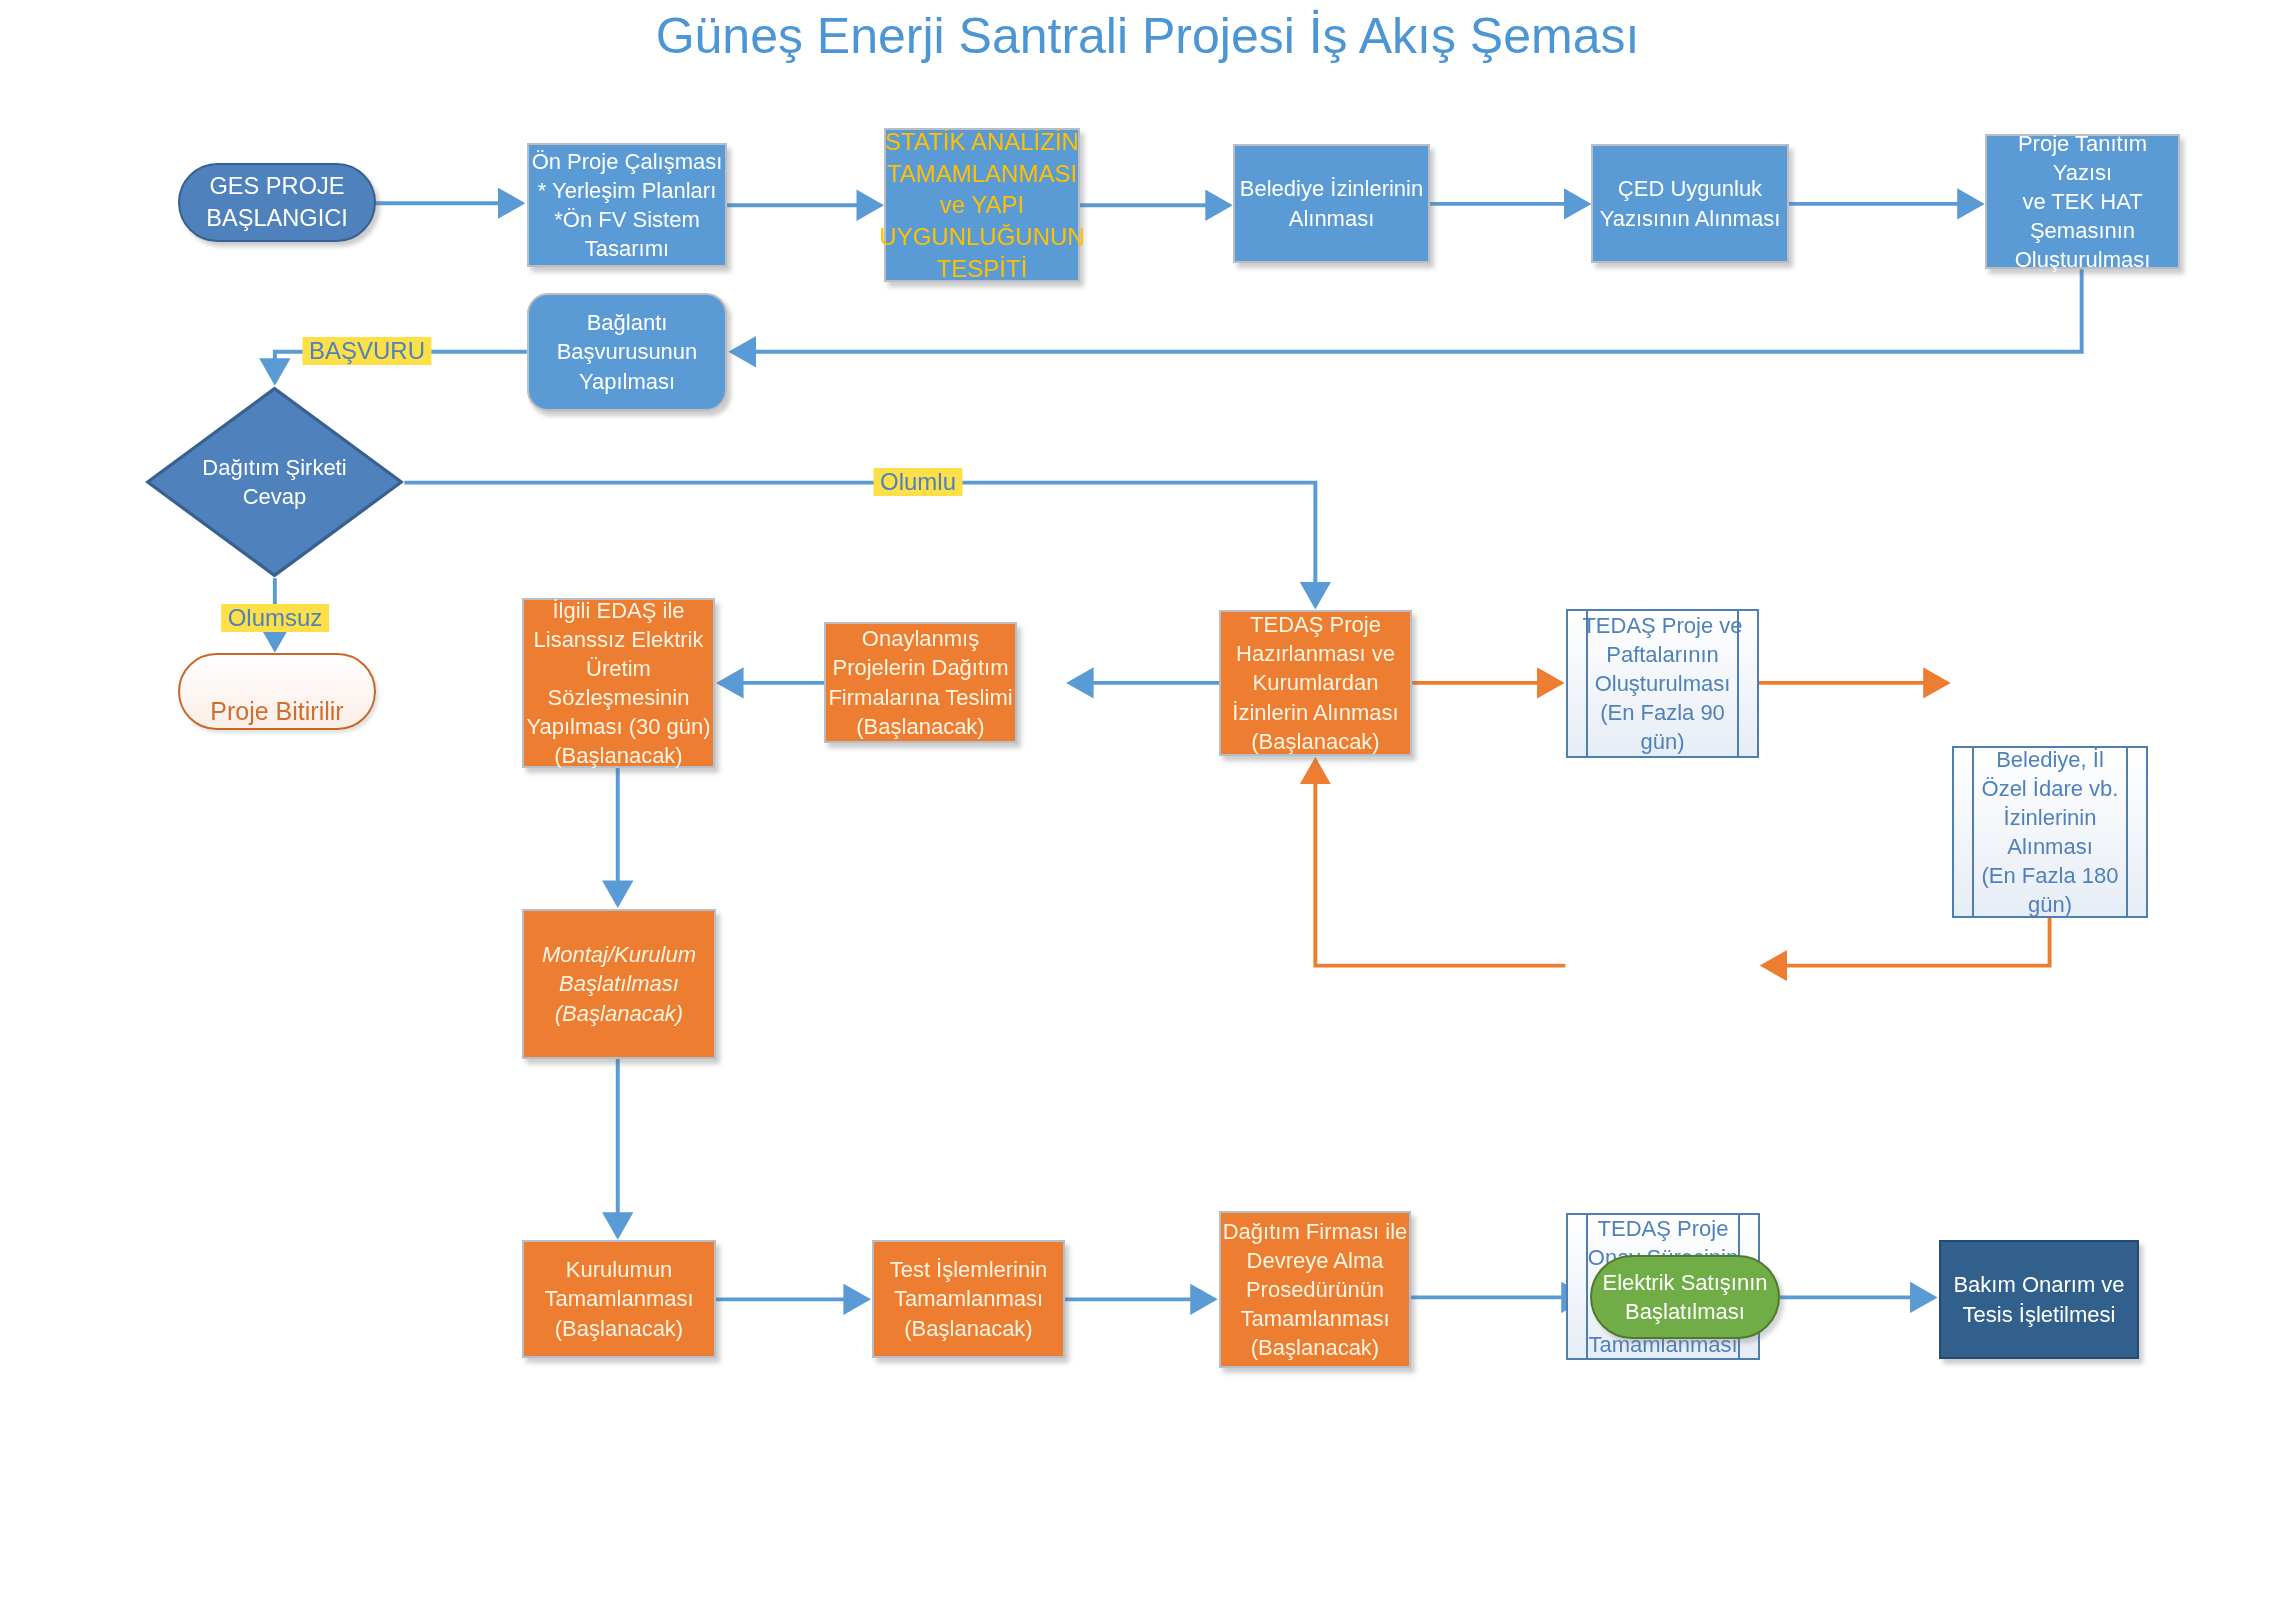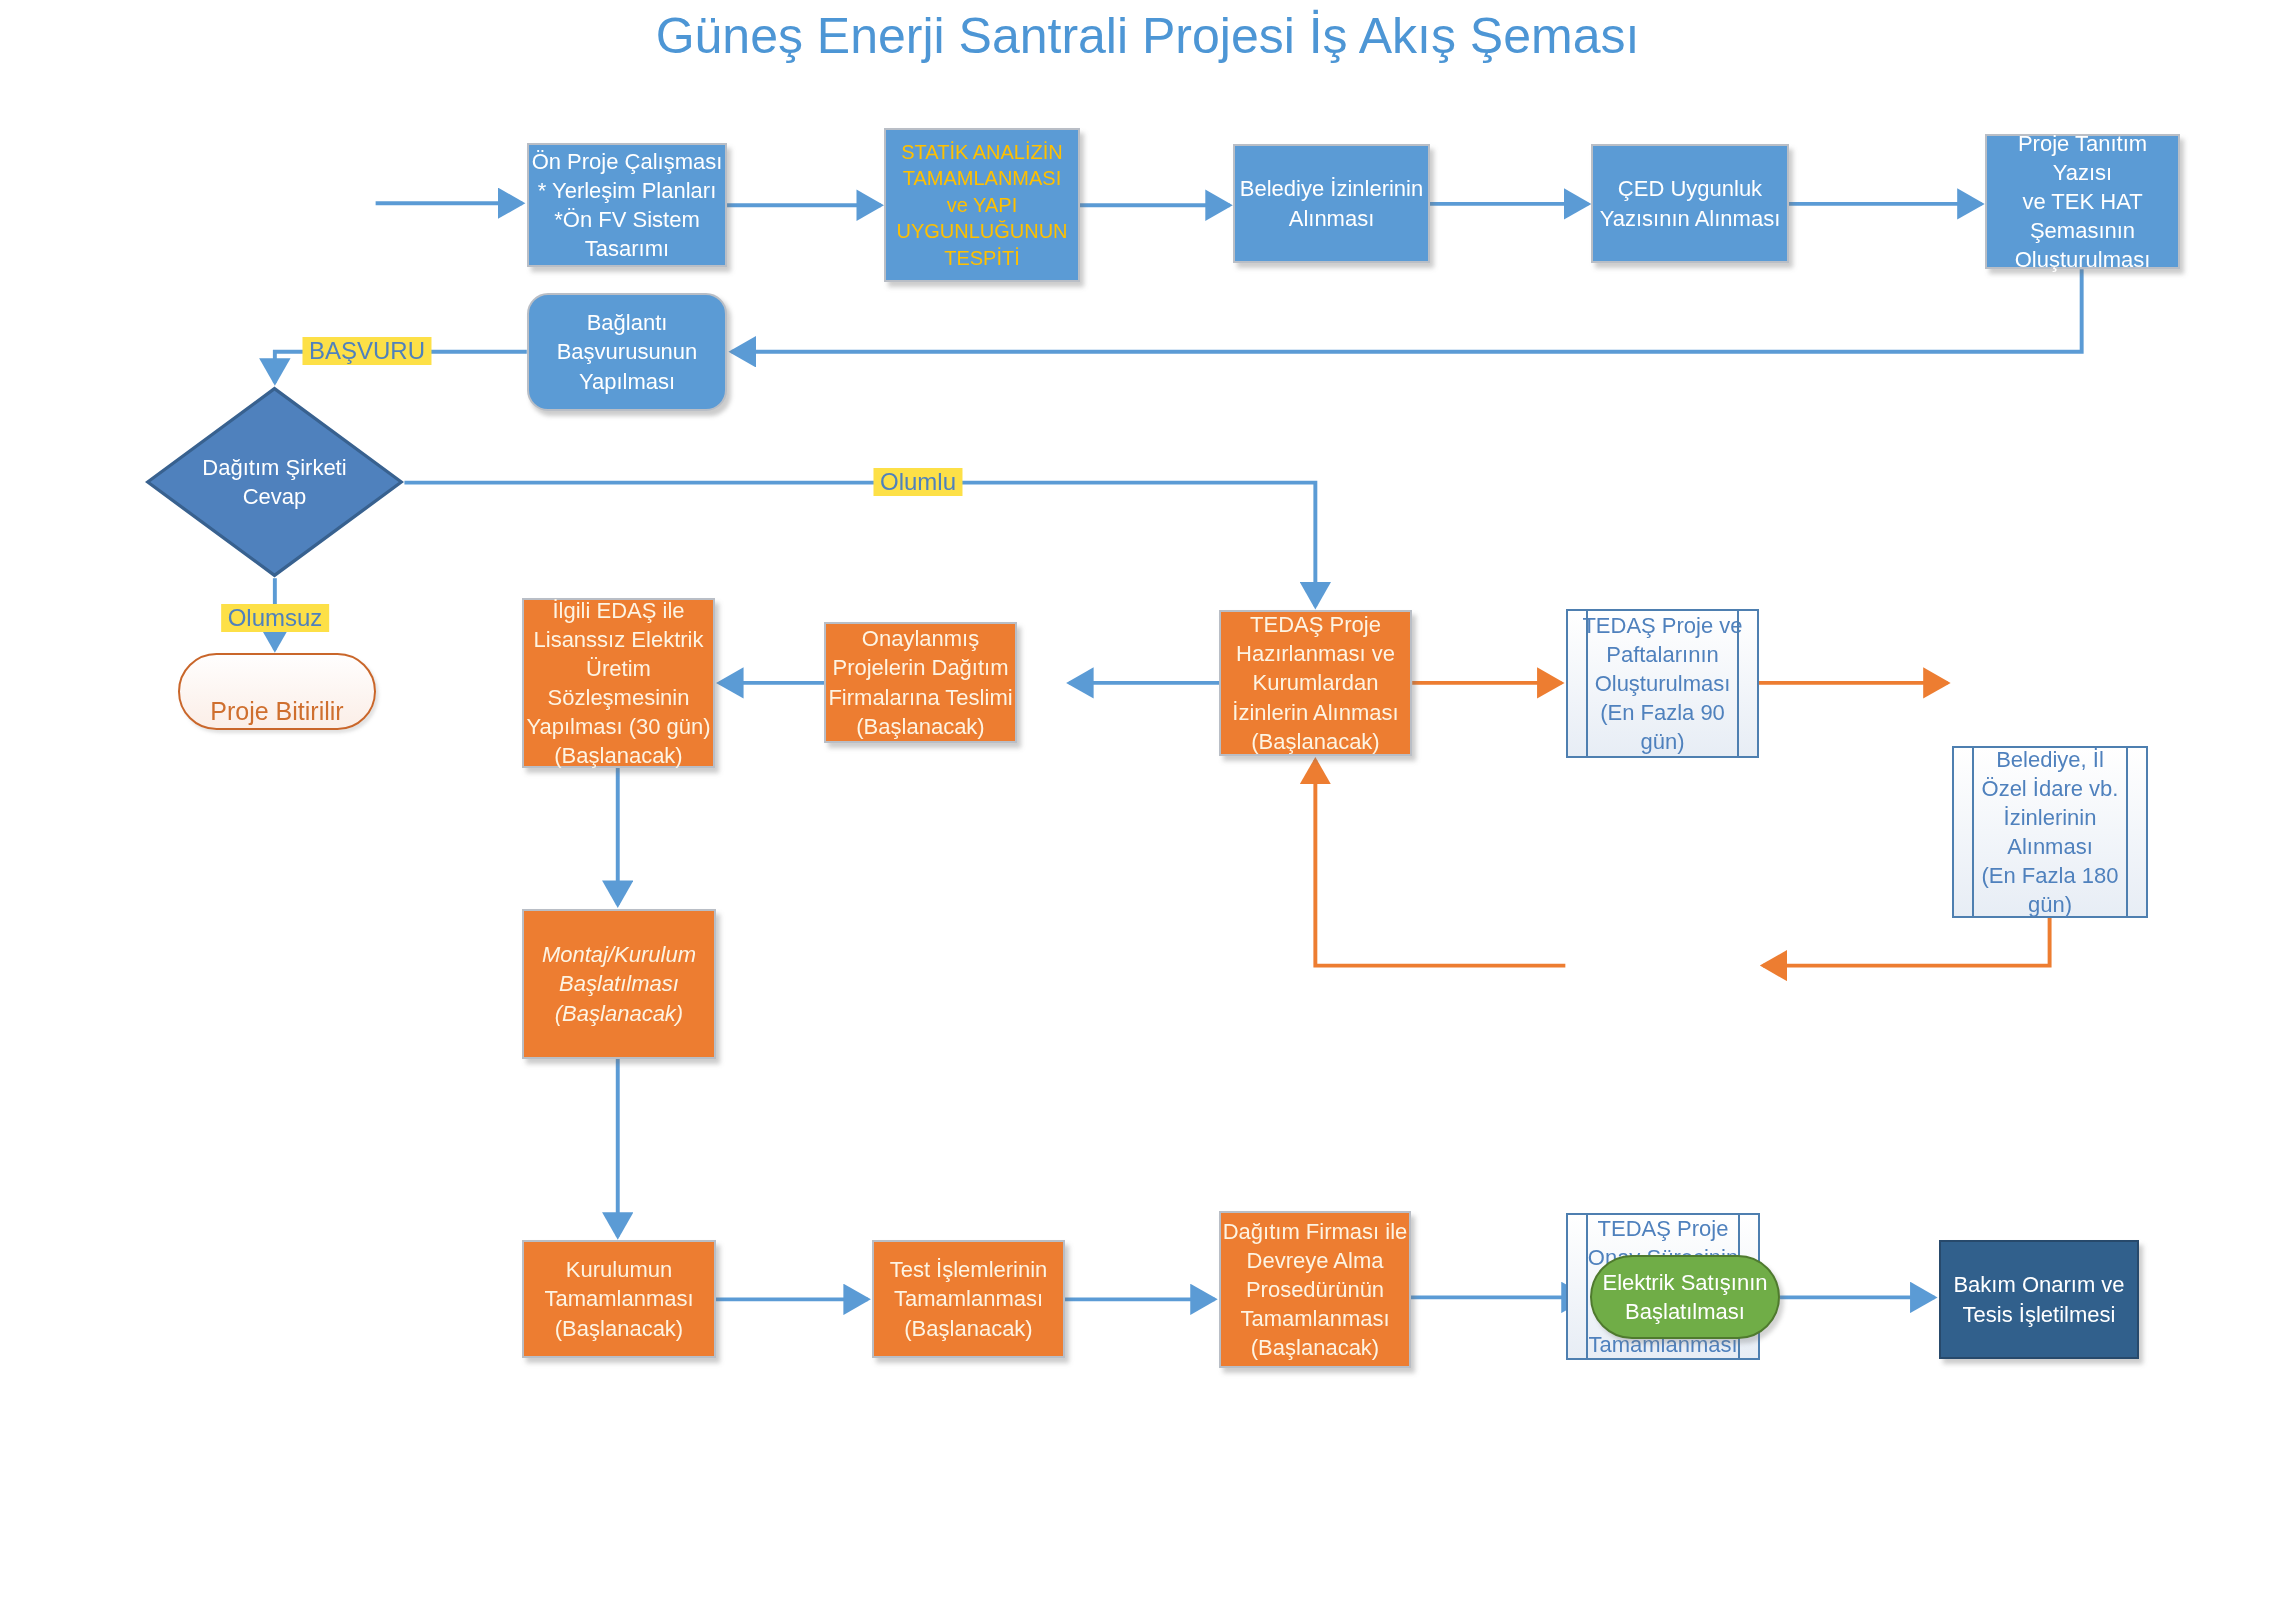--- a/index.html
+++ b/index.html
@@ -11,21 +11,21 @@
   .page-title{
     position:absolute;left:0;top:6.5px;width:100%;text-align:center;
     font-size:50px;color:#4d96d5;letter-spacing:0px;font-weight:400;
   }
   .node{
     position:absolute;display:flex;align-items:center;justify-content:center;
     text-align:center;white-space:pre-line;box-sizing:border-box;
     font-size:22px;line-height:1.32;
   }
   .blue{background:#5b9bd5;border:2px solid #b9bec6;color:#ffffff;box-shadow:3.9px 4.6px 4.6px rgba(110,110,110,0.35);}
-  .yellow-text{color:#ffc000;font-size:20px;}
+  .yellow-text{color:#ffc000;font-size:24px;}
   .orange{background:#ed7d31;border:2px solid #b9bec6;color:#fdf4e3;box-shadow:3.9px 4.6px 4.6px rgba(110,110,110,0.35);}
   .start{background:#4f81bd;border:2.6px solid #38618f;color:#ffffff;font-size:23.6px;box-shadow:3.9px 4.6px 4.6px rgba(110,110,110,0.35);}
   .stadium{border-radius:49px;}
   .end-orange{
     background:linear-gradient(180deg,#fffefe 0%,#fbeee7 100%);
     border:2.6px solid #c9662a;color:#cf6f2e;font-size:25px;border-radius:41px;
     box-shadow:2.6px 3.3px 3.3px rgba(140,140,140,0.25);
   }
   .green{background:#70ad47;border:2.6px solid #4f7a2e;color:#ffffff;border-radius:43px;box-shadow:3.9px 4.6px 4.6px rgba(110,110,110,0.3);}
   .navy{background:#31608c;border:2px solid #27496b;color:#ffffff;box-shadow:3.9px 4.6px 4.6px rgba(110,110,110,0.35);}
@@ -83,20 +83,24 @@
       <polyline points="2720,1982 2956,1982" marker-end="url(#ab)"></polyline>
     </g>
     <g stroke="#ed7d31" stroke-width="6" fill="none">
       <polyline points="2158,1043 2386,1043" marker-end="url(#ao)"></polyline>
       <polyline points="2687,1043 2976,1043" marker-end="url(#ao)"></polyline>
       <polyline points="3132,1175 3132,1475 2694,1475" marker-end="url(#ao)"></polyline>
       <polyline points="2392,1475 2010,1475 2010,1161" marker-end="url(#ao)"></polyline>
     </g>
   </svg>
 
+  <div class="node start stadium" style="left:178px;top:163px;width:198px;height:79px;">
+    <span>GES PROJE
+BAŞLANGICI</span>
+  </div>
 
   <div class="node blue" style="left:527px;top:143px;width:200px;height:124px;">
     <span>Ön Proje Çalışması
 * Yerleşim Planları
 *Ön FV Sistem
 Tasarımı</span>
   </div>
 
   <div class="node blue yellow-text" style="left:884px;top:128px;width:196px;height:154px;">
     <span>STATİK ANALİZİN

